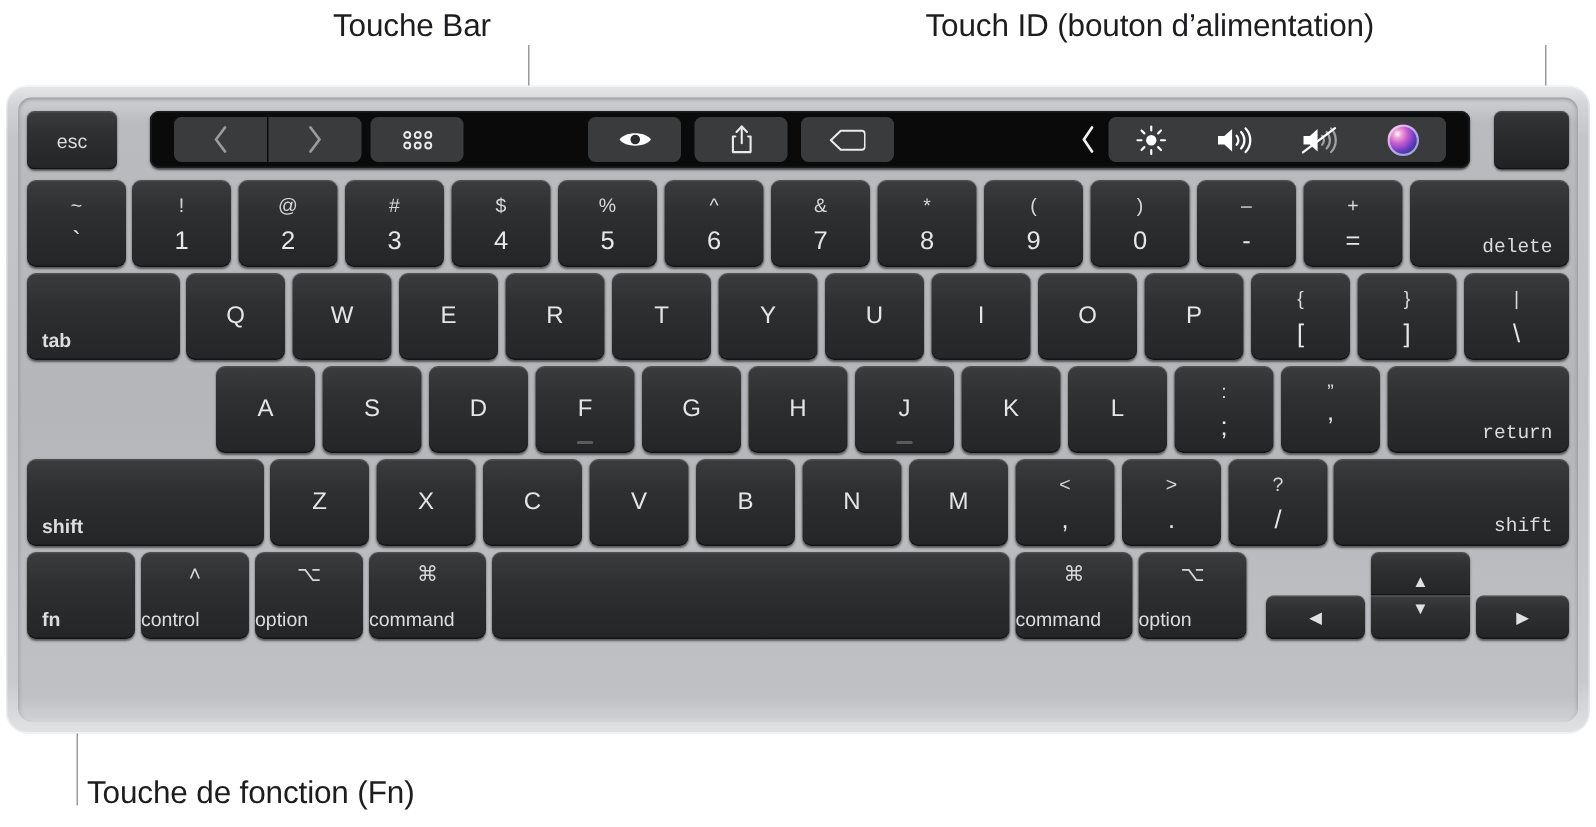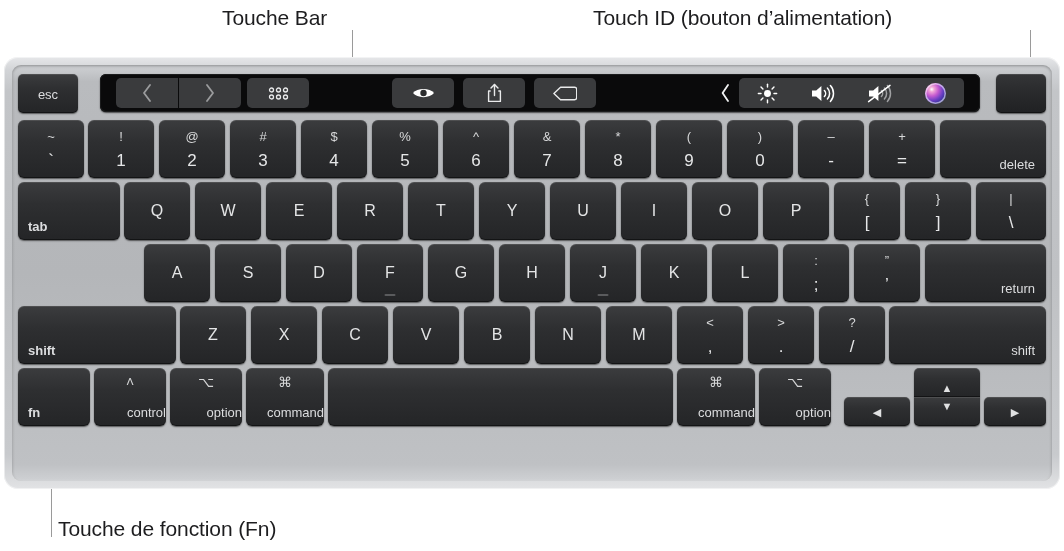--- a/index.html
+++ b/index.html
@@ -76,25 +76,25 @@
   }
   .k-dual .up   { font-size: 13px; color:#d7d8d9; }
   .k-dual .down { font-size: 17px; color:#e6e7e8; }
 
   .k-bl { 
     position:absolute; left:10px; bottom:7px;
     font-size: 13px; color:#dcdddf; line-height:1;font-weight:bold;
   }
   .k-br { 
     position:absolute; right:11px; bottom:7px;
-    font-size: 13px; color:#dcdddf; line-height:1;
+    font-size: 13px; color:#dcdddf; line-height:1;font-family:Liberation Mono, monospace;
   }
   .k-bc { 
     position:absolute; left:0; right:0; bottom:7px;
-    text-align:right;
+    text-align:left;
     font-size: 13px; color:#dcdddf; line-height:1;
   }
   .k-tc { 
     position:absolute; left:0; right:0; top:7px;
     text-align:center;
     font-size: 14px; color:#d5d6d7; line-height:1;
   }
   .k-esc { position:absolute; left:0; right:0; top:50%; transform:translateY(-50%);
            text-align:center; font-size:13px; color:#dcdddf; }
   .caps-dot {
@@ -155,21 +155,21 @@
   }
 </style>
 </head>
 <body>
 
 <div id="root">
 
   <div class="callout-label" style="left:222px; top:6px;">Touche Bar</div>
   <div class="leader" style="left:352px; top:30px; height:45px;"></div>
 
-  <div class="callout-label" style="left:593px; top:6px;">Touch ID (bouton d’alimentation)</div>
+  <div class="callout-label" style="left:617px; top:6px;">Touch ID (bouton d’alimentation)</div>
   <div class="leader" style="left:1030px; top:30px; height:45px;"></div>
 
   <div class="callout-label" style="left:58px; top:517px;">Touche de fonction (Fn)</div>
   <div class="leader" style="left:51px; top:465px; height:72px;"></div>
 
   <div class="kb-body">
     <div class="kb-inner"></div>
 
     <div class="key small-radius" style="left:14px; top:17px; width:60px; height:39px;">
       <span class="k-esc">esc</span>

